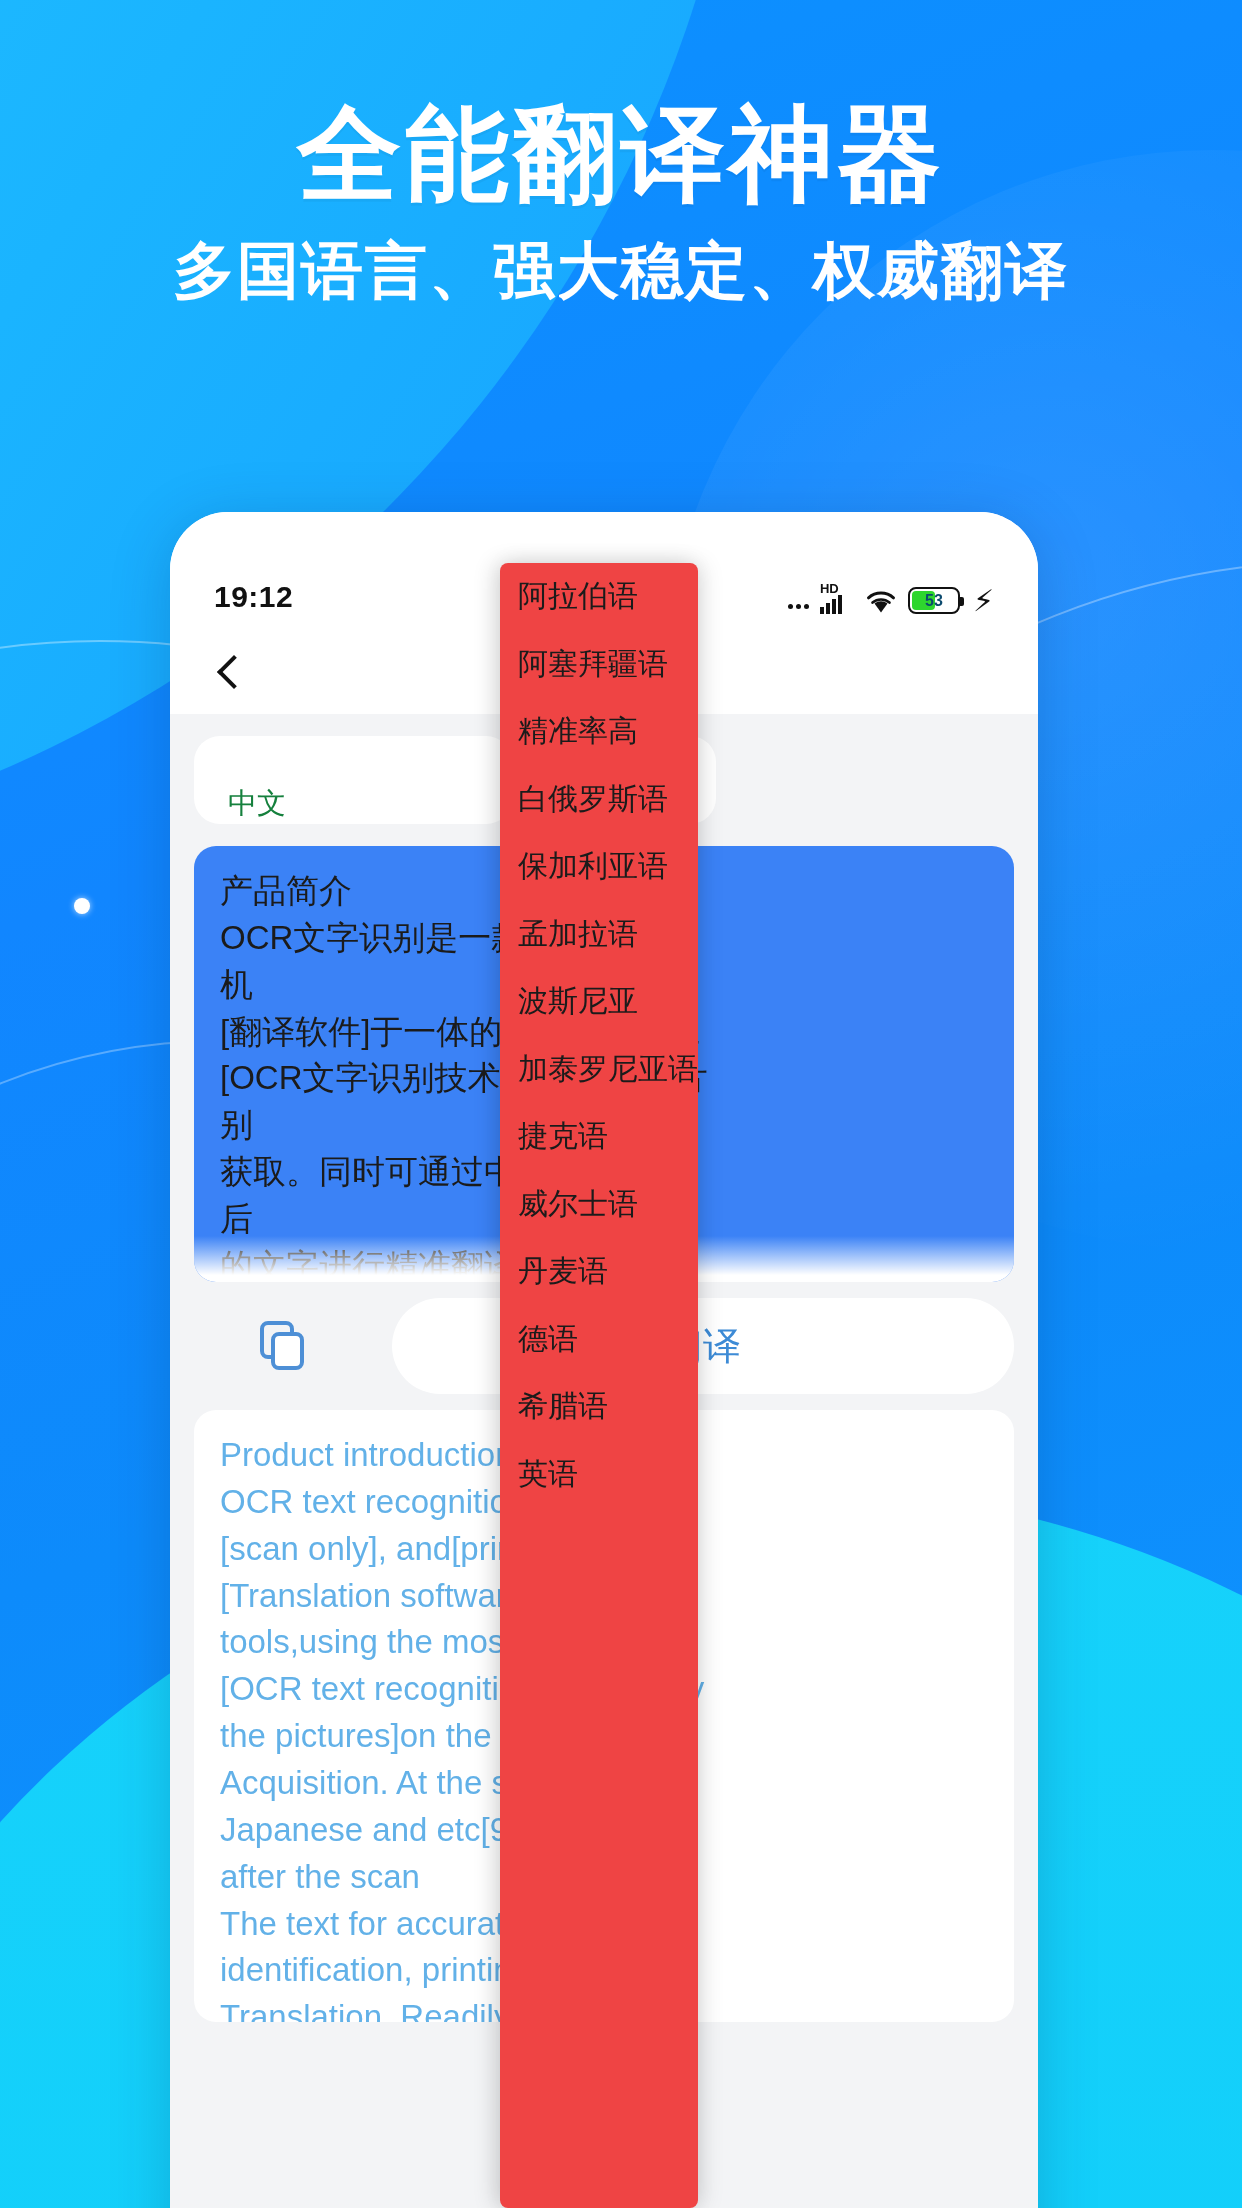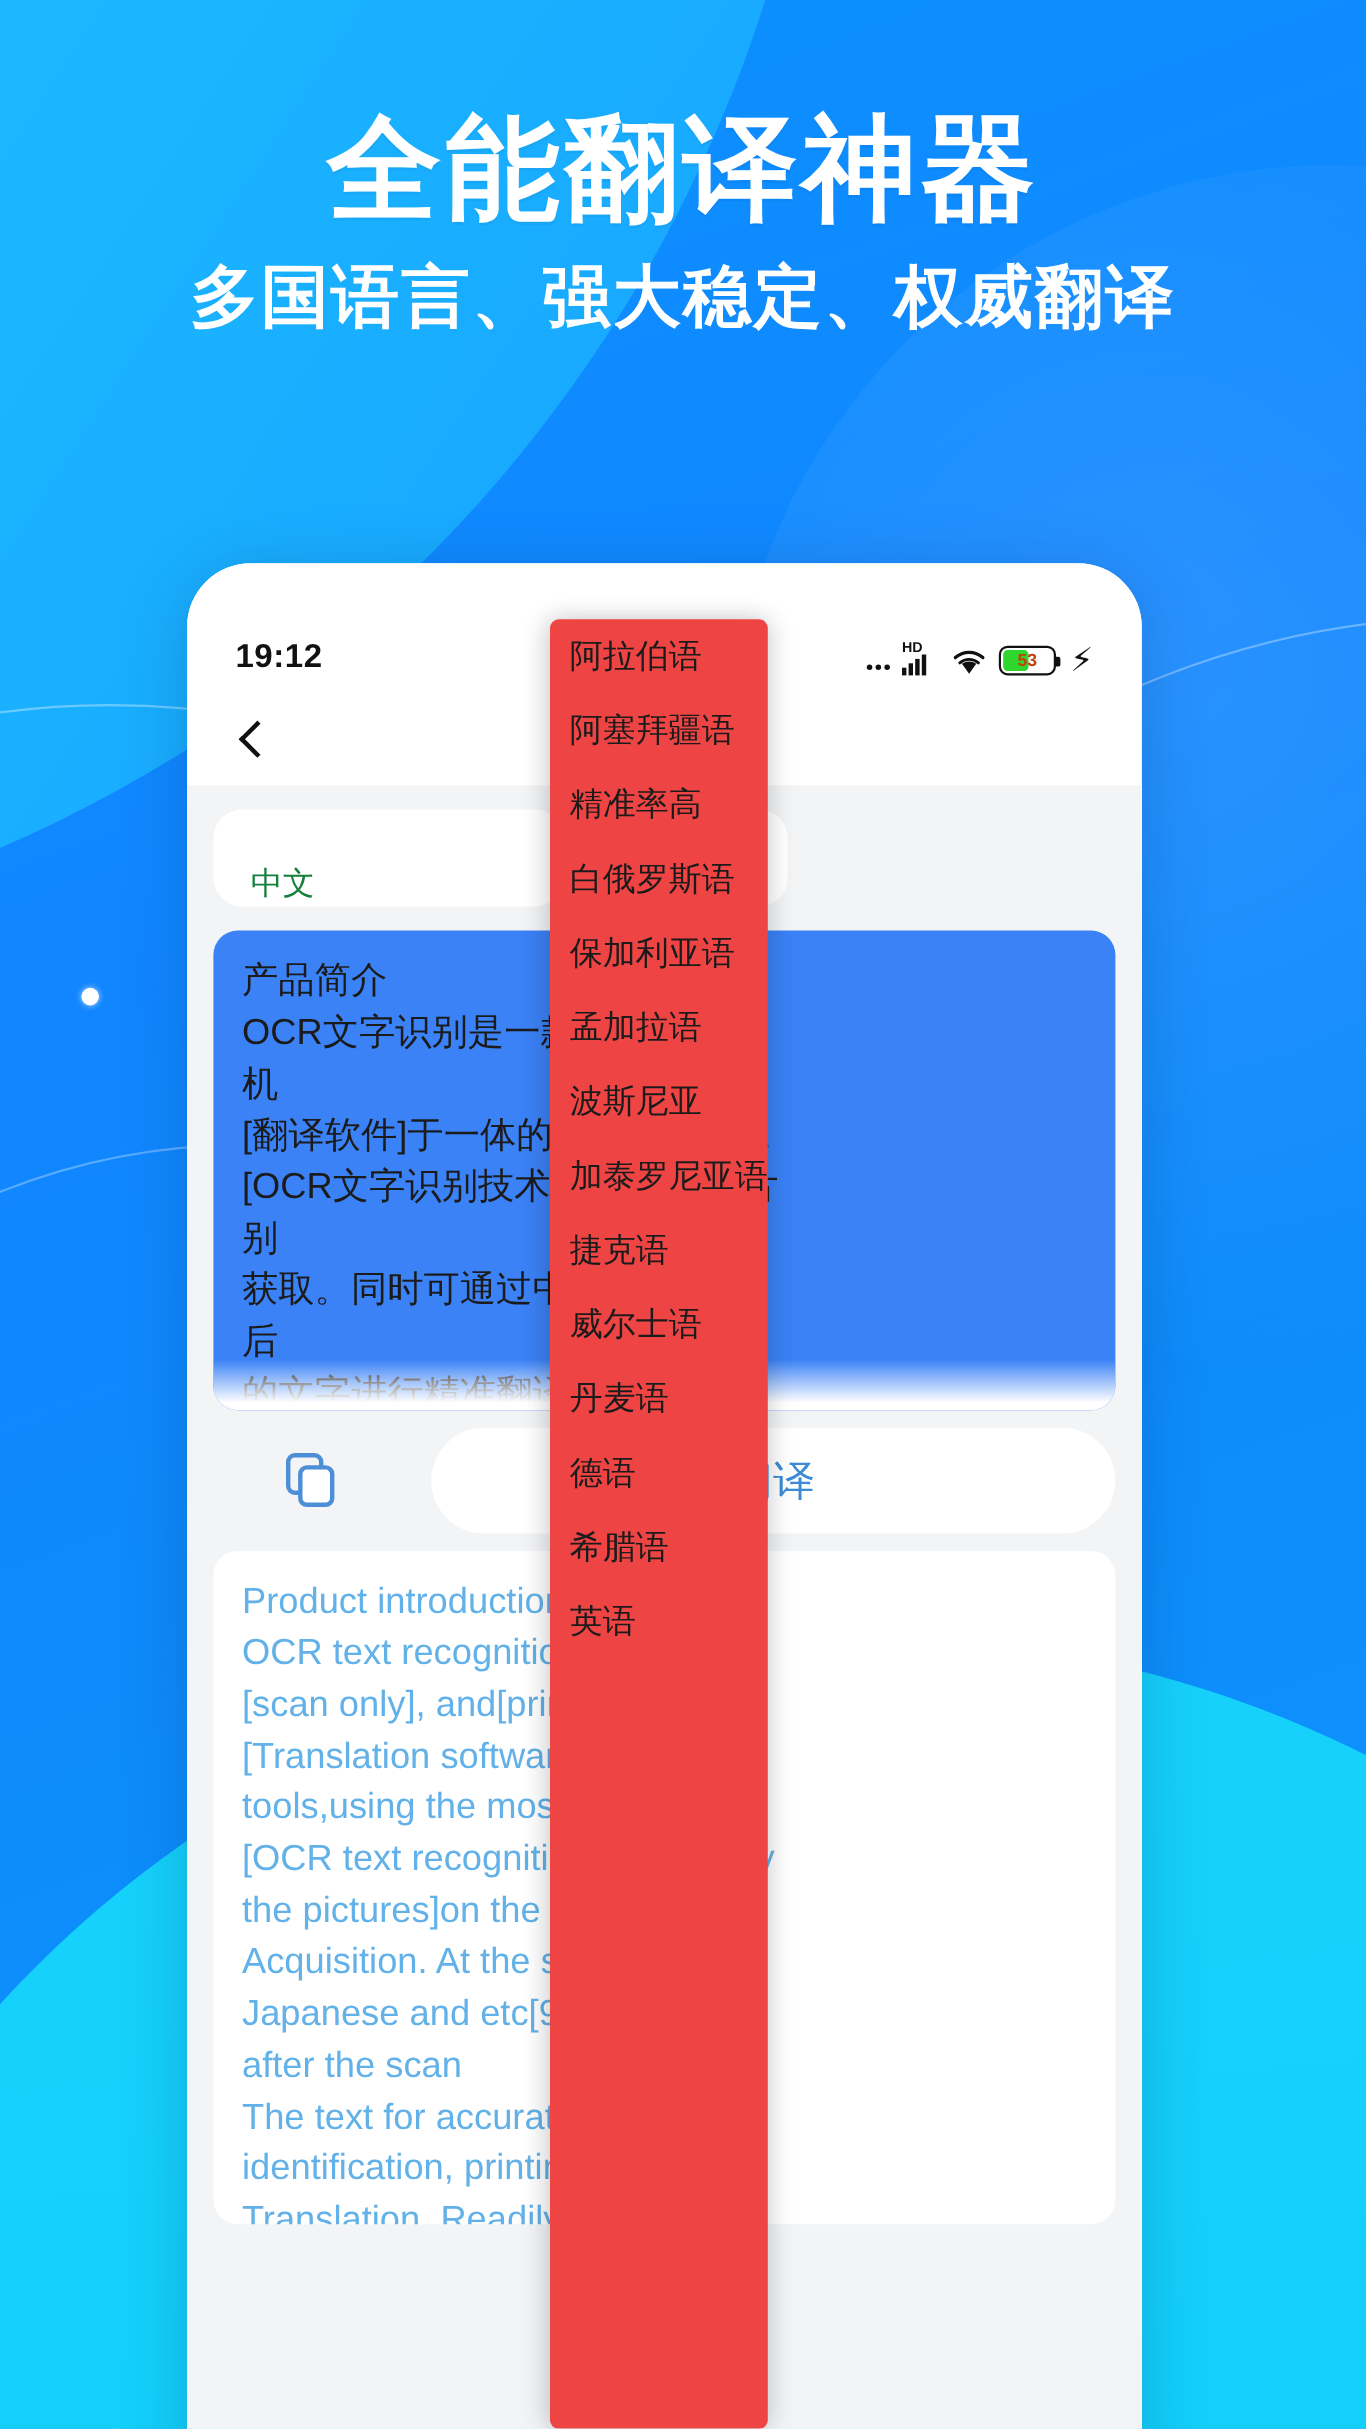--- a/index.html
+++ b/index.html
@@ -152,21 +152,21 @@
   .ico-batt::after {
     content: ""; position: absolute; right: -6px; top: 8px;
     width: 4px; height: 9px; background: #111; border-radius: 0 2px 2px 0;
   }
   .ico-batt .fill {
     height: 100%; width: 53%;
     background: #2ed62e; border-radius: 4px;
   }
   .ico-batt .pct {
     position: absolute; left: 0; right: 0; text-align: center;
-    font-size: 16px; font-weight: bold; color: #c2410c; line-height: 22px;
+    font-size: 16px; font-weight: bold; color: #0c4a6e; line-height: 22px;
   }
   .ico-bolt { font-size: 30px; color: #111; line-height: 26px; margin-left: 2px; }
 
   
   .appbar {
     height: 84px;
     display: flex; align-items: center;
     padding: 0 40px;
     position: relative;
   }

